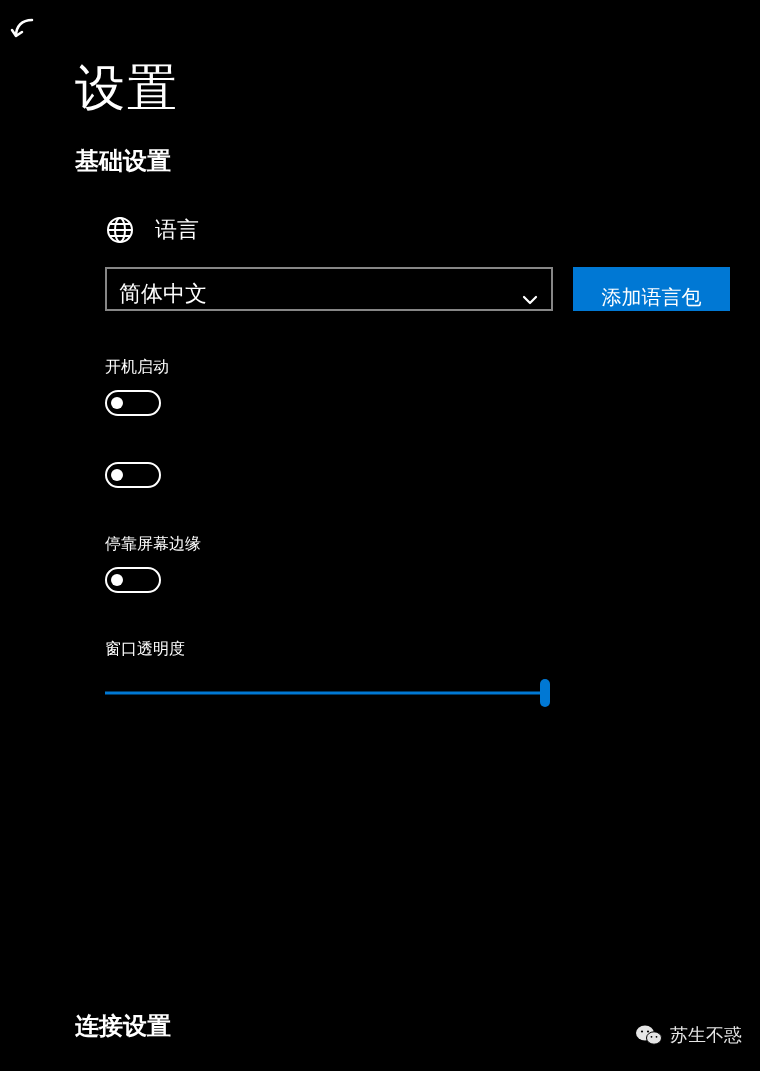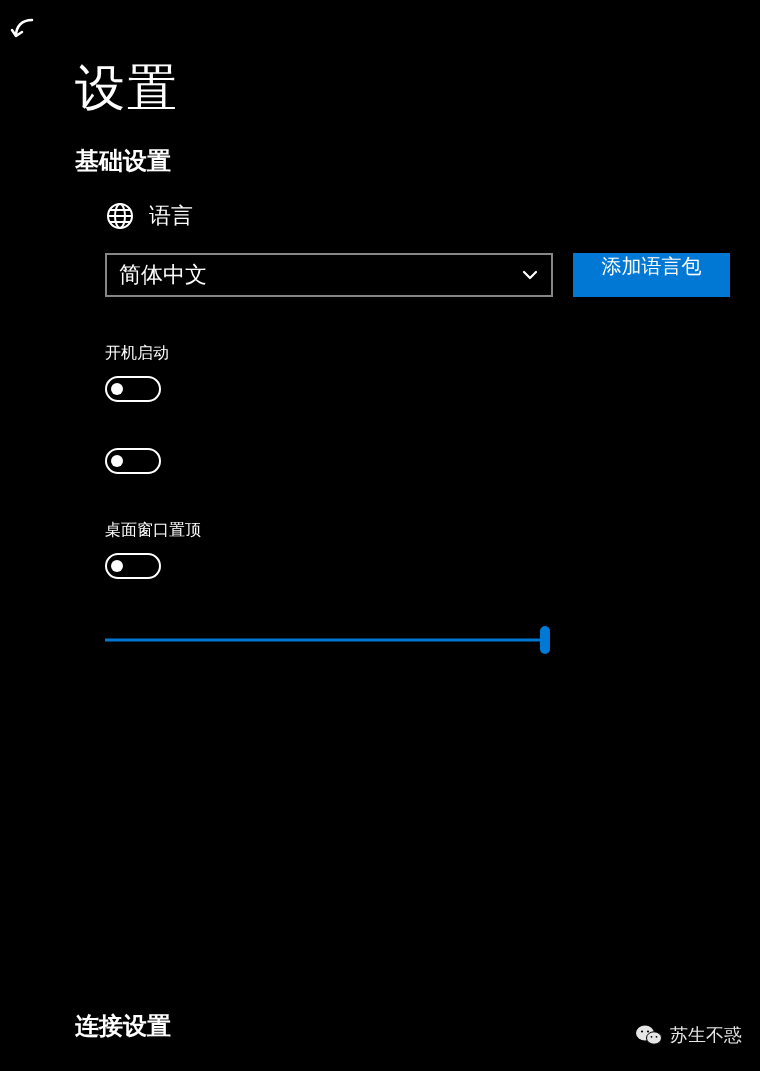--- a/index.html
+++ b/index.html
@@ -40,22 +40,22 @@
   .body-area {
     position: absolute;
     top: 195px;
     left: 105px;
     right: 30px;
   }
 
   .lang-row {
     display: flex;
     align-items: center;
-    gap: 14px;
-    margin-top: 6px;
+    gap: 20px;
+    margin-top: 20px;
   }
   .lang-label {
     font-size: 22px;
   }
   .globe {
     width: 30px;
     height: 30px;
   }
 
   .lang-row2 {
@@ -63,41 +63,41 @@
     align-items: center;
     gap: 20px;
     margin-top: 22px;
   }
   .select {
     width: 450px;
     height: 44px;
     border: 2px solid #868686;
     background: #000;
     display: flex;
-    align-items: center;
+    align-items: flex-end;
     justify-content: space-between;
     padding: 0 12px;
     cursor: pointer;
   }
   .select-value {
     font-size: 22px;
     color: #fff;
   }
   .chevron {
     width: 18px;
     height: 18px;
   }
   .add-btn {
     width: 158px;
     height: 44px;
     background: #0078D4;
     color: #fff;
     font-size: 20px;
     display: flex;
-    align-items: flex-start;
+    align-items: flex-end;
     justify-content: center;
     cursor: pointer;
   }
 
   .setting {
     margin-top: 46px;
   }
   .setting-label {
     font-size: 16px;
     margin-bottom: 12px;
@@ -209,25 +209,26 @@
     <div class="setting-label">开机启动</div>
     <div class="toggle"></div>
   </div>
 
   <div class="setting">
     <div class="toggle"></div>
   </div>
 
 
   <div class="setting">
-    <div class="setting-label">桌面窗口置顶</div>
+    <div class="setting-label">停靠屏幕边缘</div>
     <div class="toggle"></div>
   </div>
 
   <div class="setting">
+    <div class="setting-label">窗口透明度</div>
     <div class="slider-wrap">
       <div class="slider-track"></div>
       <div class="slider-thumb"></div>
     </div>
   </div>
 
 
 </div>
 
 <div class="section-title sec2">连接设置</div>

